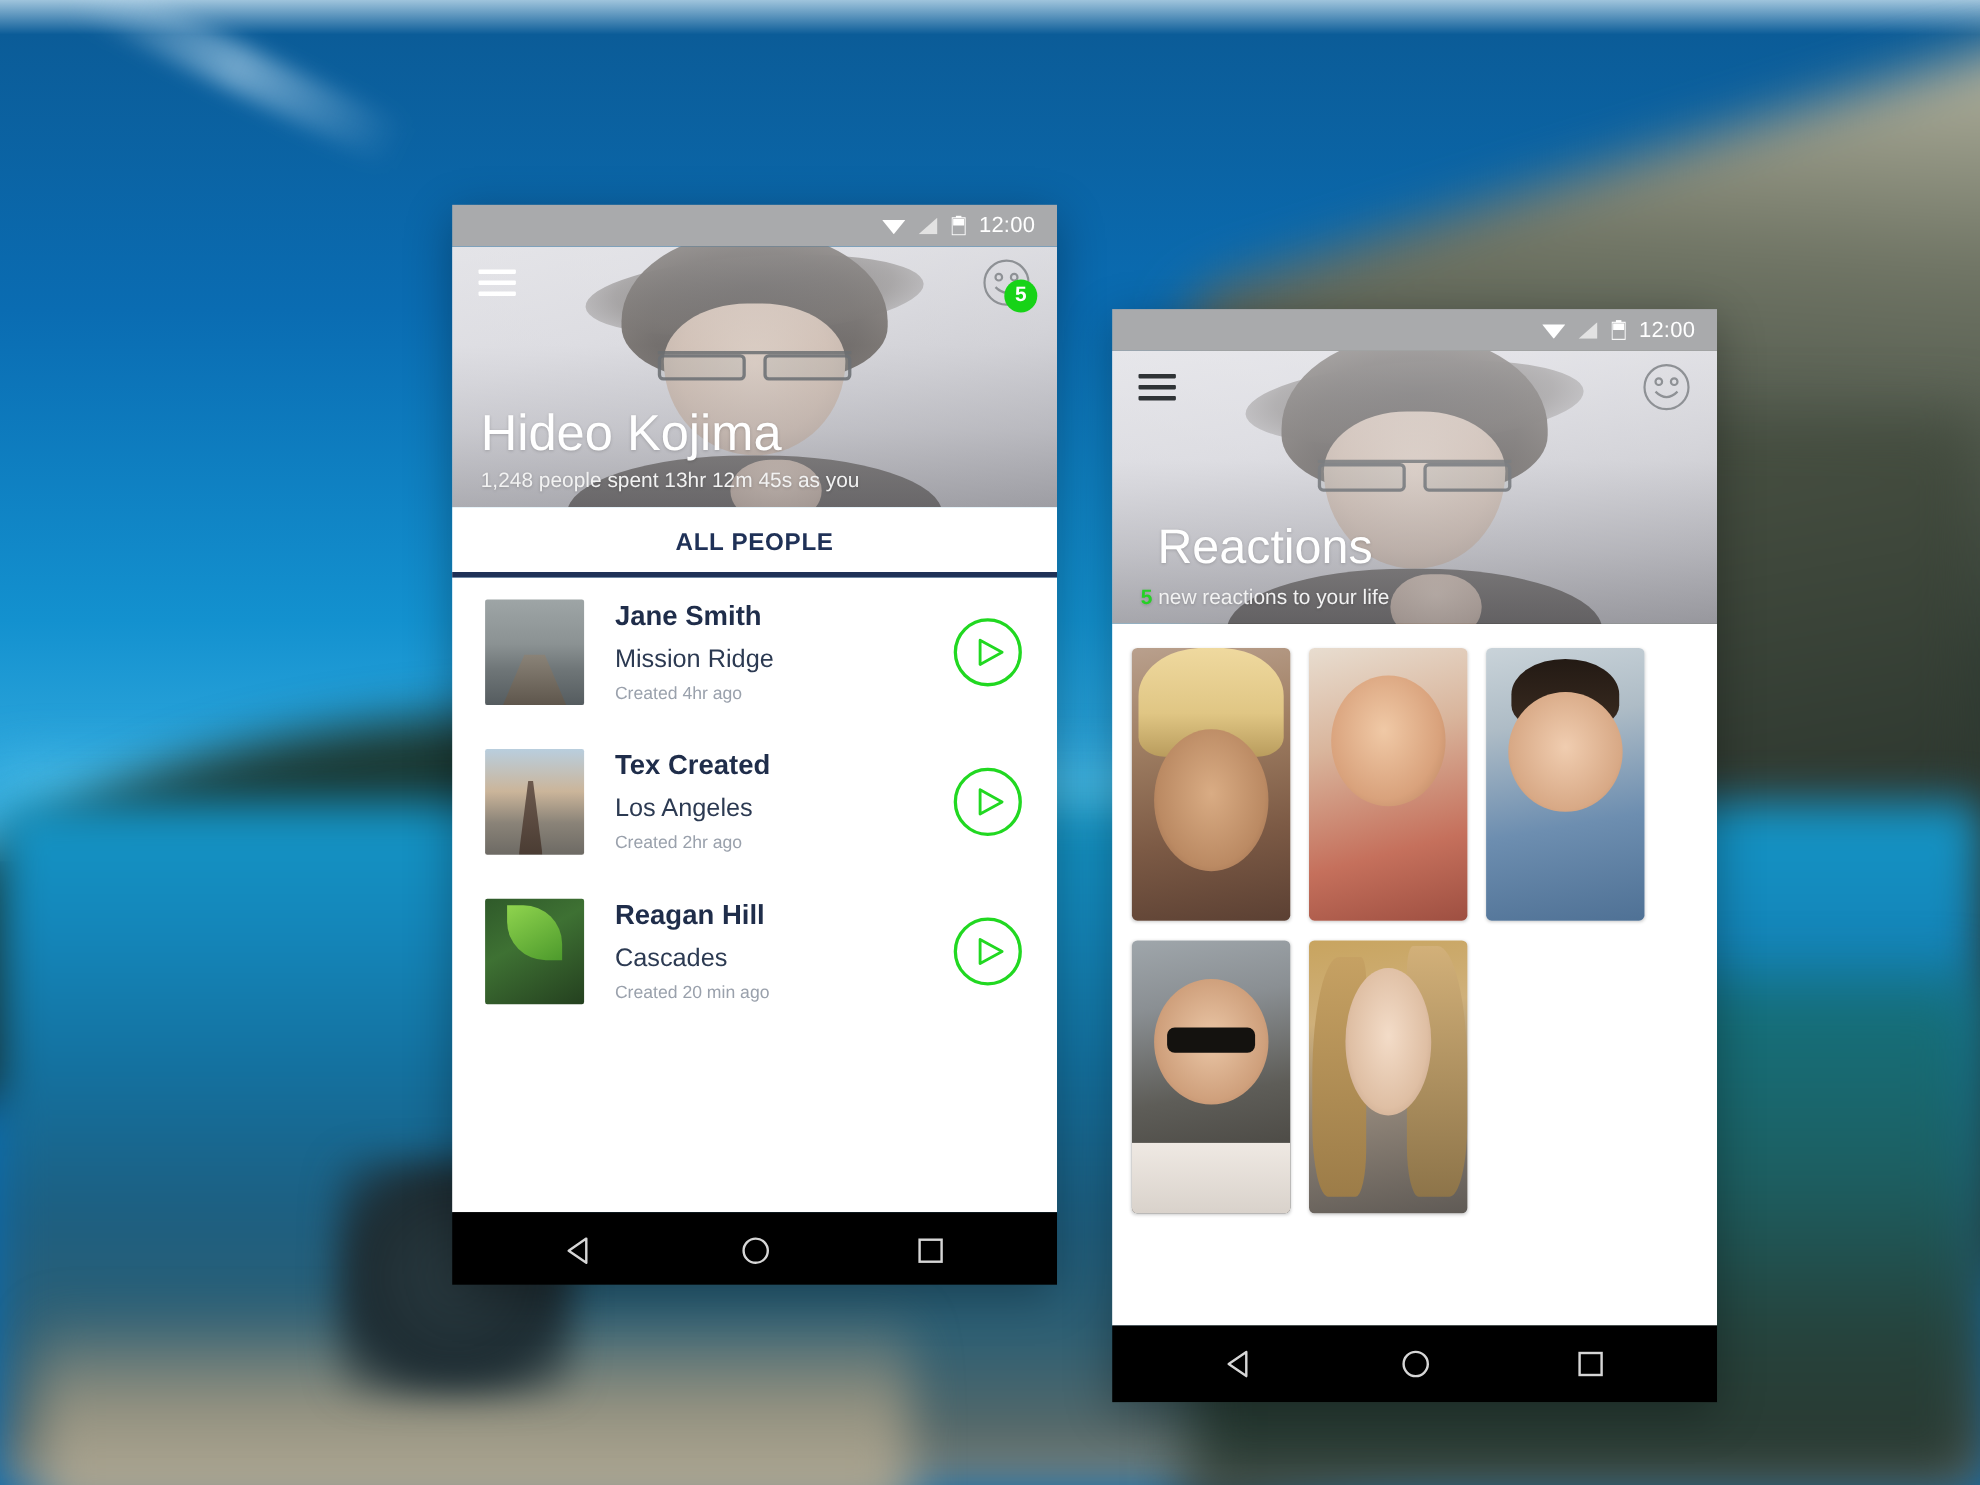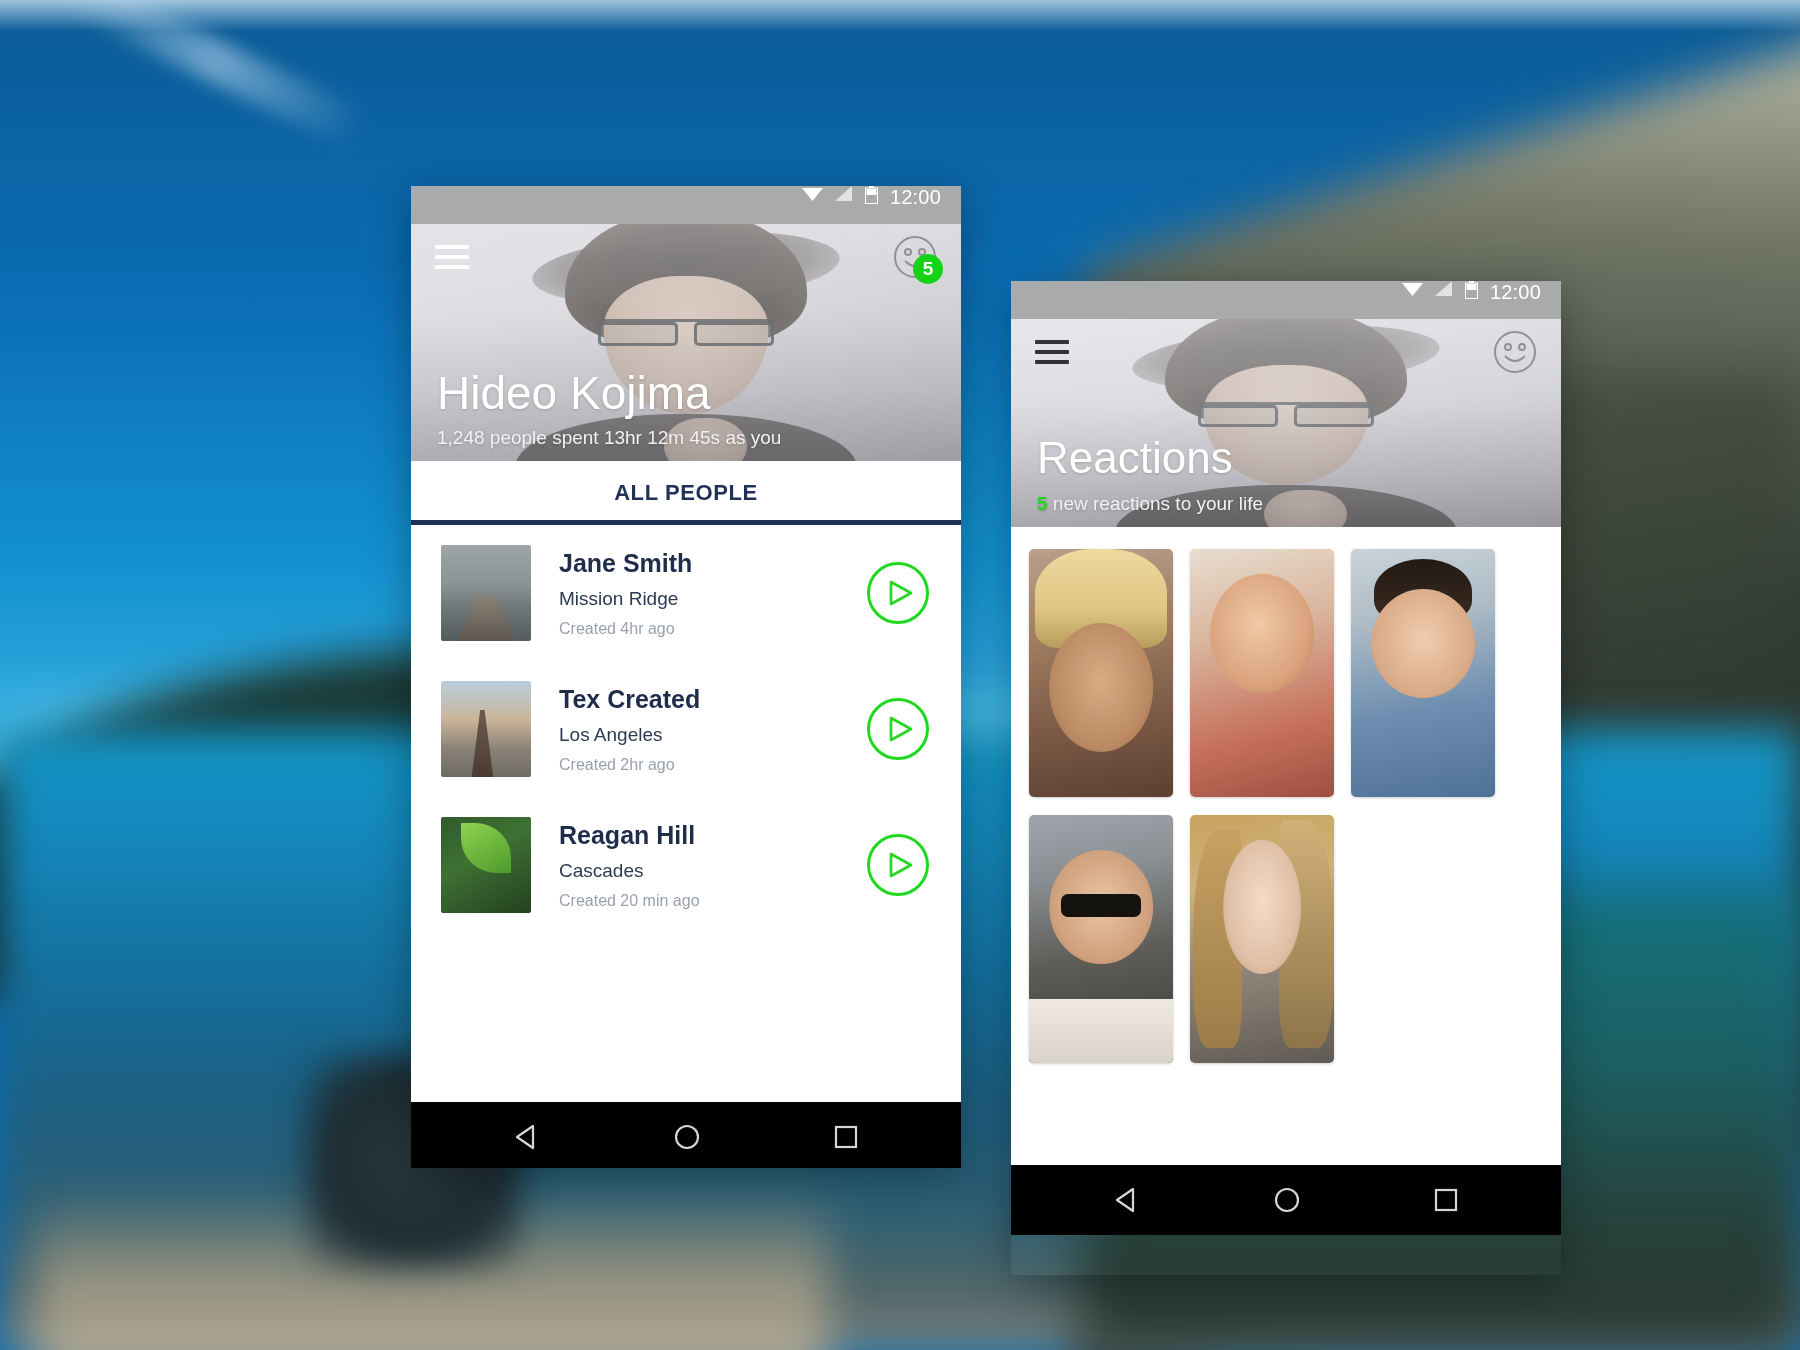--- a/index.html
+++ b/index.html
@@ -63,31 +63,31 @@
     background:linear-gradient(90deg,rgba(255,255,255,0) 0%,rgba(210,235,250,.5) 50%,rgba(255,255,255,0) 100%);
     transform:rotate(26deg); filter:blur(9px);
   }
 
   
   .phone { position:absolute; overflow:hidden; box-shadow:0 10px 40px rgba(0,0,0,.32); }
   #phone-one { left:411px; top:186px; width:550px; height:982px; }
   #phone-two { left:1011px; top:281px; width:550px; height:994px; }
 
   .statusbar {
-    height:38px; background:#a9aaac; display:flex; align-items:flex-start;
+    height:38px; background:#a9aaac; display:flex; align-items:center;
     justify-content:flex-end; padding-right:20px; gap:12px; position:relative; z-index:6;
   }
   .sb-time { color:#fff; font-size:20px; letter-spacing:.2px; }
   .ico-wifi { width:21px; height:15px; position:relative; }
   .ico-wifi svg, .ico-sig svg, .ico-bat svg { display:block; }
 
   
   .hero { position:relative; overflow:hidden; }
   #phone-one .hero { height:237px; }
-  #phone-two .hero { height:208px; }
+  #phone-two .hero { height:248px;text-align:center; }
   .hero-photo { position:absolute; inset:0; overflow:hidden; }
   .hp-bg {
     position:absolute; inset:0;
     background:linear-gradient(160deg,#e4e4e8 0%,#dcdce1 30%,#c9c9ce 62%,#a8a8ae 100%);
   }
   
   .hp-hair {
     position:absolute; left:50%; top:-6%; width:44%; height:58%;
     transform:translateX(-50%);
     background:radial-gradient(ellipse at 50% 62%,#1c1714 0%,#272019 54%,#3b332a 76%,rgba(70,60,50,0) 100%);
@@ -195,21 +195,21 @@
     border-radius:0 70% 0 70%;
   }
   .t-girl { background:linear-gradient(160deg,#4b3a33 0%,#6e5446 44%,#37302c 100%); }
   .t-girl::after {
     content:""; position:absolute; left:30%; top:16%; width:40%; height:52%;
     background:radial-gradient(ellipse at 50% 40%,#d7c0ac 0%,#a98a72 70%,rgba(120,95,80,0) 100%);
     border-radius:50%;
   }
   .row-mid { flex:1; padding-left:28px; }
   .row-name { font-size:25px; font-weight:bold; color:#1f2d4a; margin-bottom:10px; }
-  .row-place { font-size:19px; color:#2c3a52; margin-bottom:10px; }
+  .row-place { font-size:23px; color:#2c3a52; margin-bottom:10px; }
   .row-time { font-size:16px; color:#9aa1ac; }
   .play {
     width:62px; height:62px; margin-right:32px; flex:none;
     border:3px solid #21d821; border-radius:50%;
     display:flex; align-items:center; justify-content:center; cursor:pointer;
   }
   .play svg { display:block; margin-left:5px; }
 
   
   .reactions {

